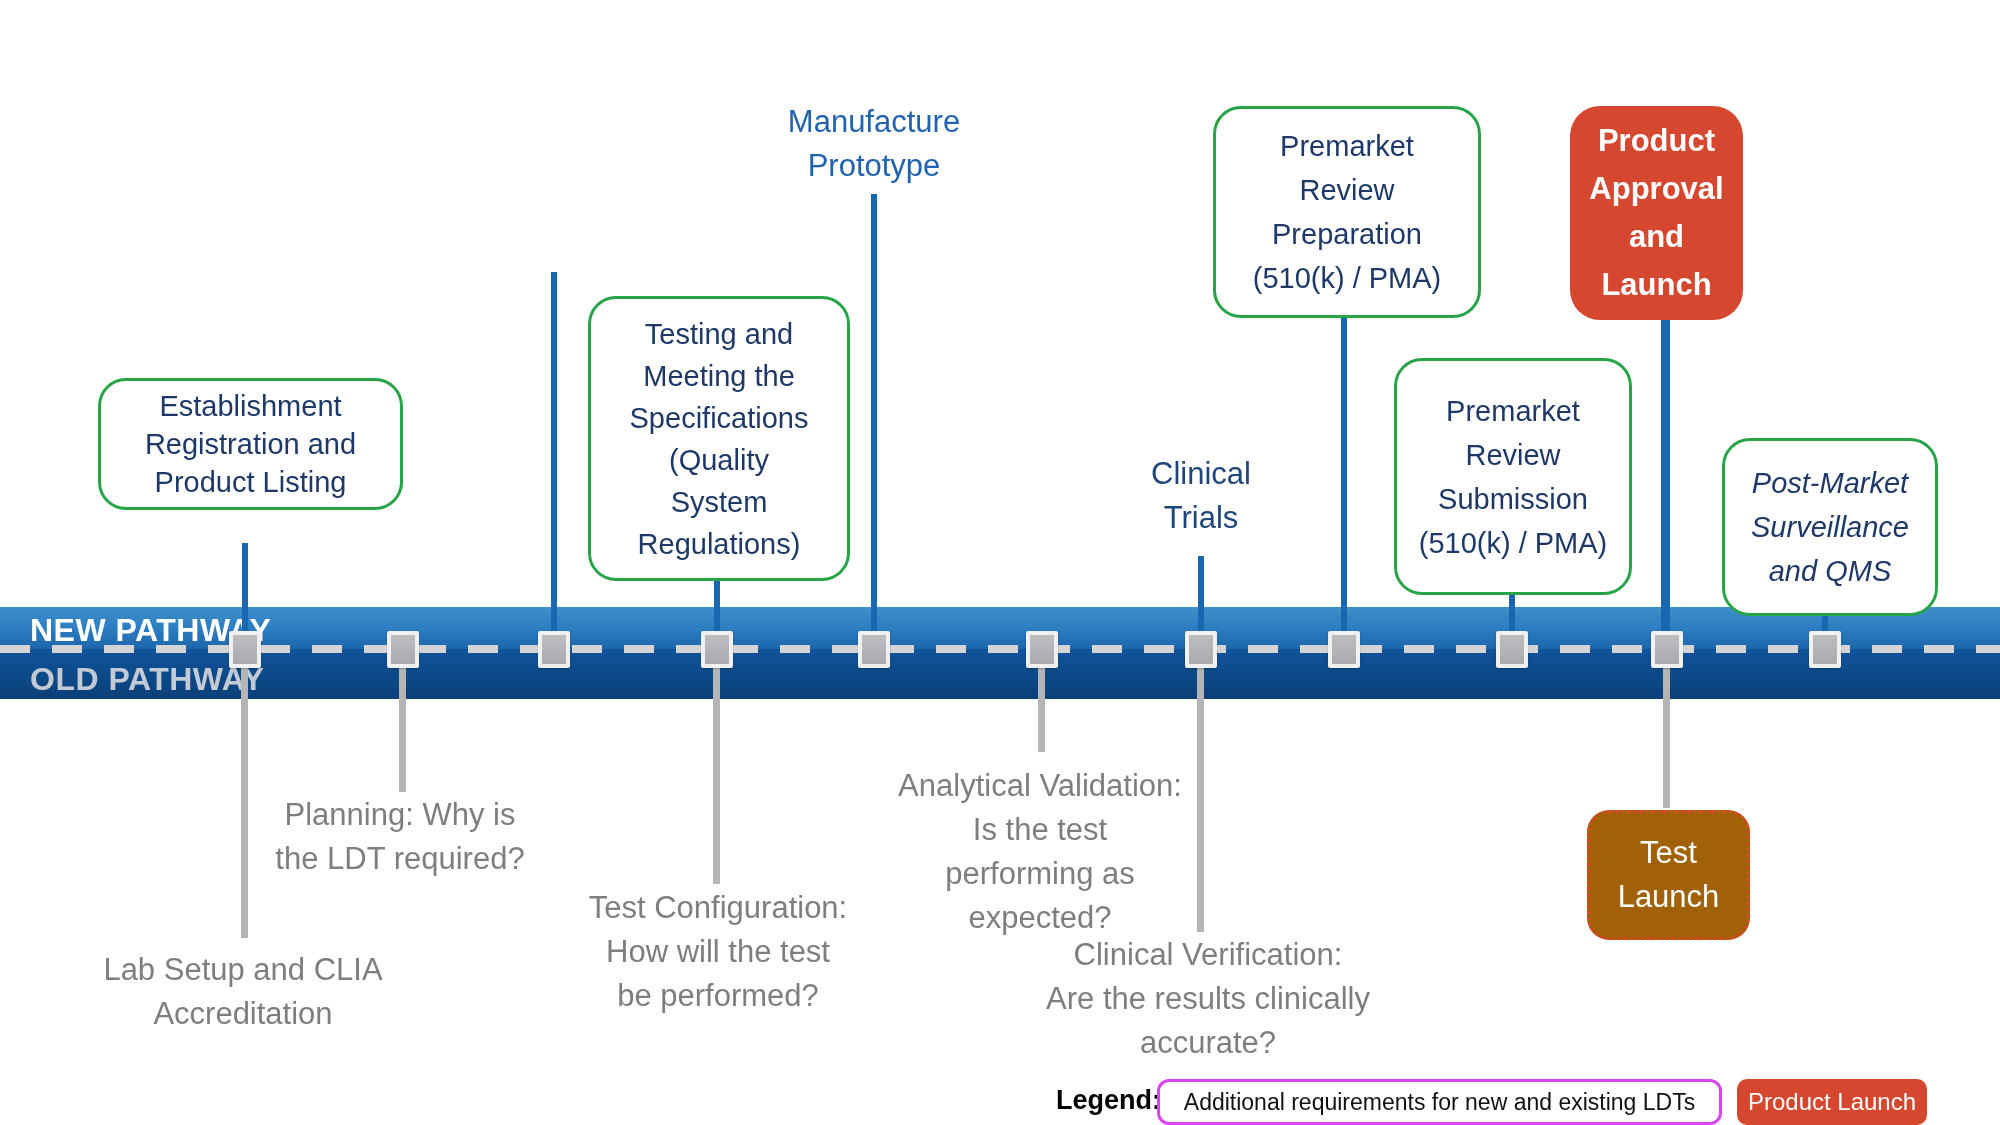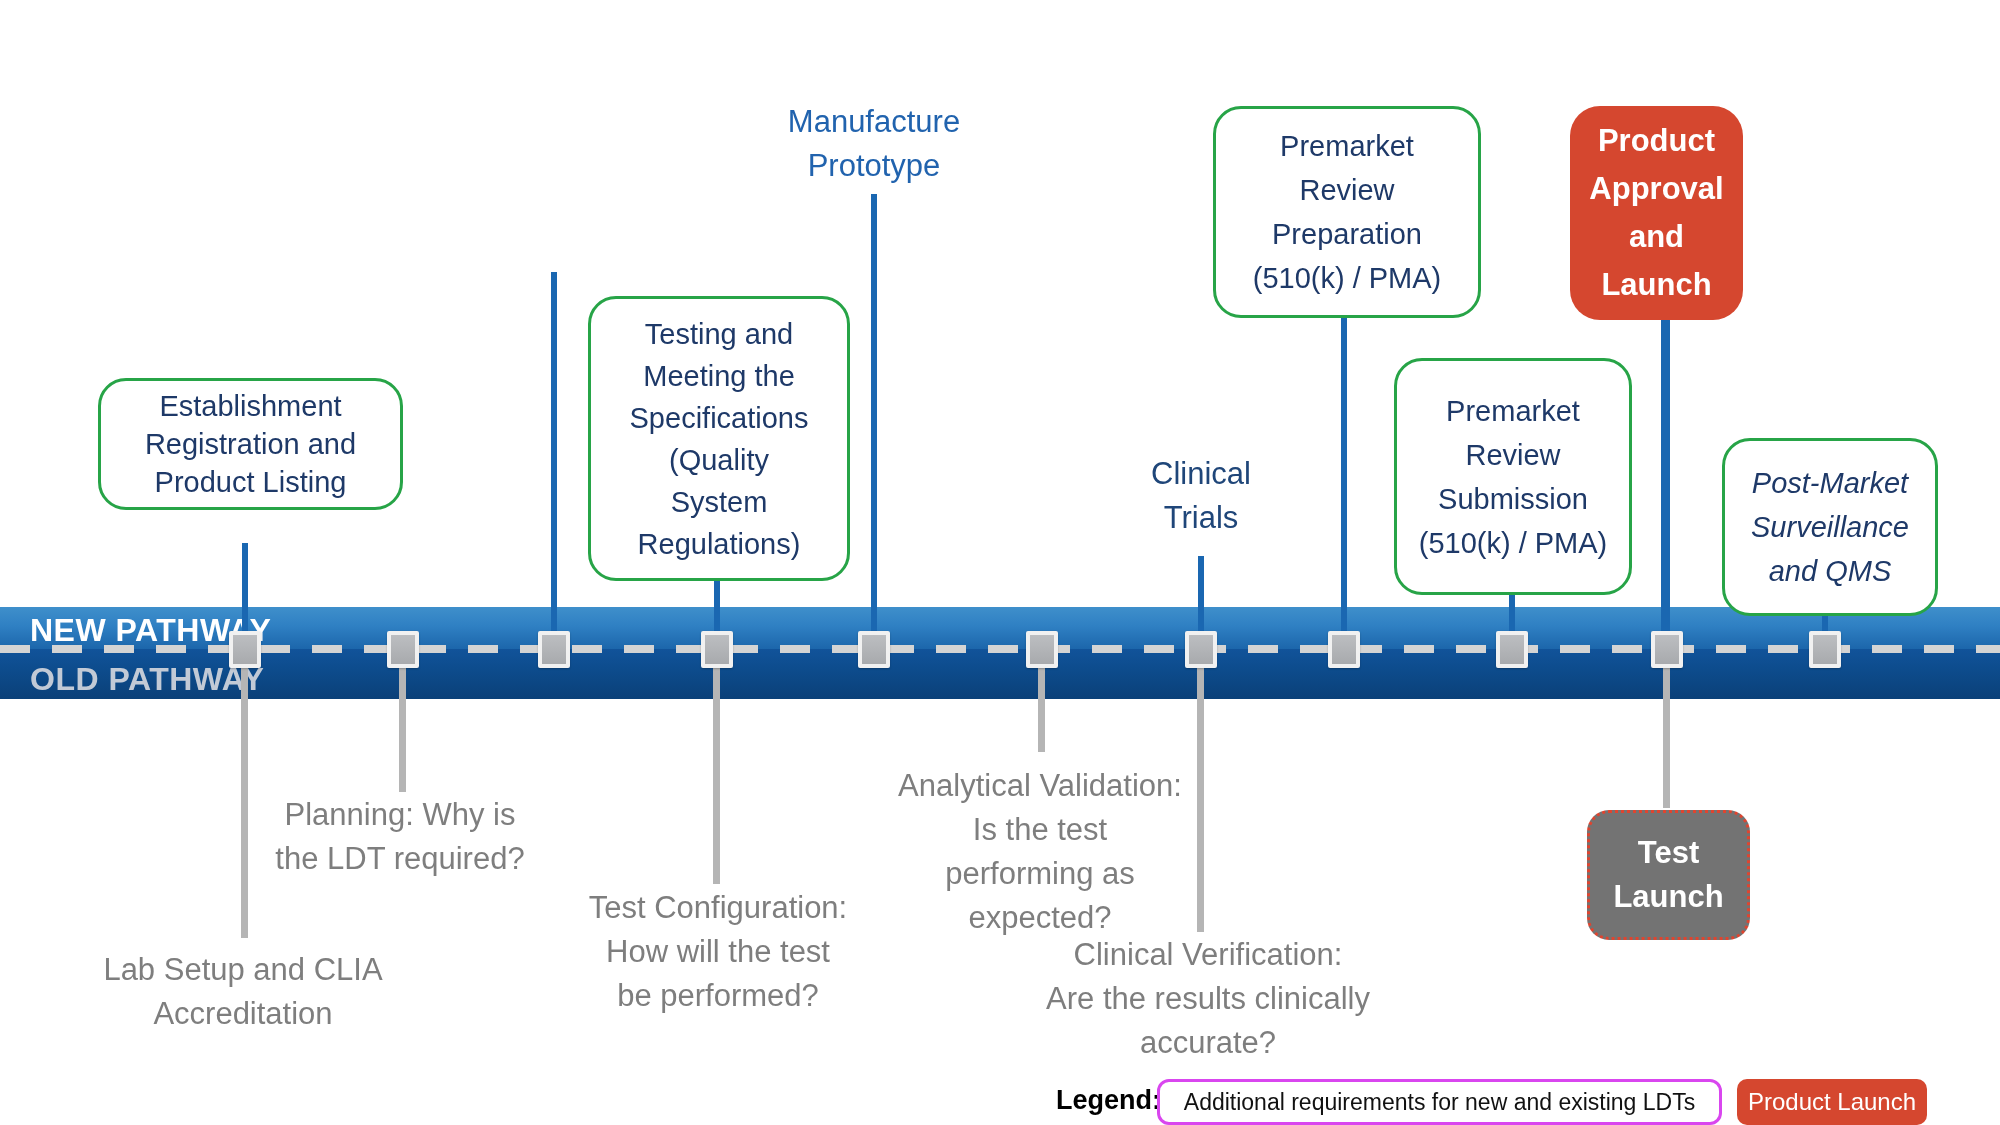--- a/index.html
+++ b/index.html
@@ -37,23 +37,23 @@
   
   .gbox { position:absolute; z-index:5; box-sizing:border-box; background:#ffffff;
     border:3px solid #27a447; border-radius:28px;
     display:flex; align-items:center; justify-content:center; text-align:center;
     color:#1e3968; font-size:29px; line-height:40px; }
   .rbox { position:absolute; z-index:5; box-sizing:border-box;
     background:#d5472f; border-radius:30px;
     display:flex; align-items:center; justify-content:center; text-align:center;
     color:#ffffff; font-weight:bold; font-size:31px; line-height:48px; }
   .pinkbox { position:absolute; z-index:5; box-sizing:border-box;
-    background:#737373; border:3px dotted #e0442f; border-radius:22px;
+    background:#a16207; border:3px dotted #e0442f; border-radius:22px;
     display:flex; align-items:center; justify-content:center; text-align:center;
-    color:#ffffff; font-weight:bold; font-size:31px; line-height:44px; }
+    color:#ffffff; font-weight:normal; font-size:31px; line-height:44px; }
 
   
   .blue-label { position:absolute; z-index:5; text-align:center;
     color:#2163ae; font-size:31px; line-height:44px; }
   .navy-label { color:#1f4679; }
   .gray-label { position:absolute; z-index:5; text-align:center;
     color:#7e7e7e; font-size:31px; line-height:44px; }
 
   
   .legend-title { position:absolute; left:1056px; top:1085px; z-index:5;

